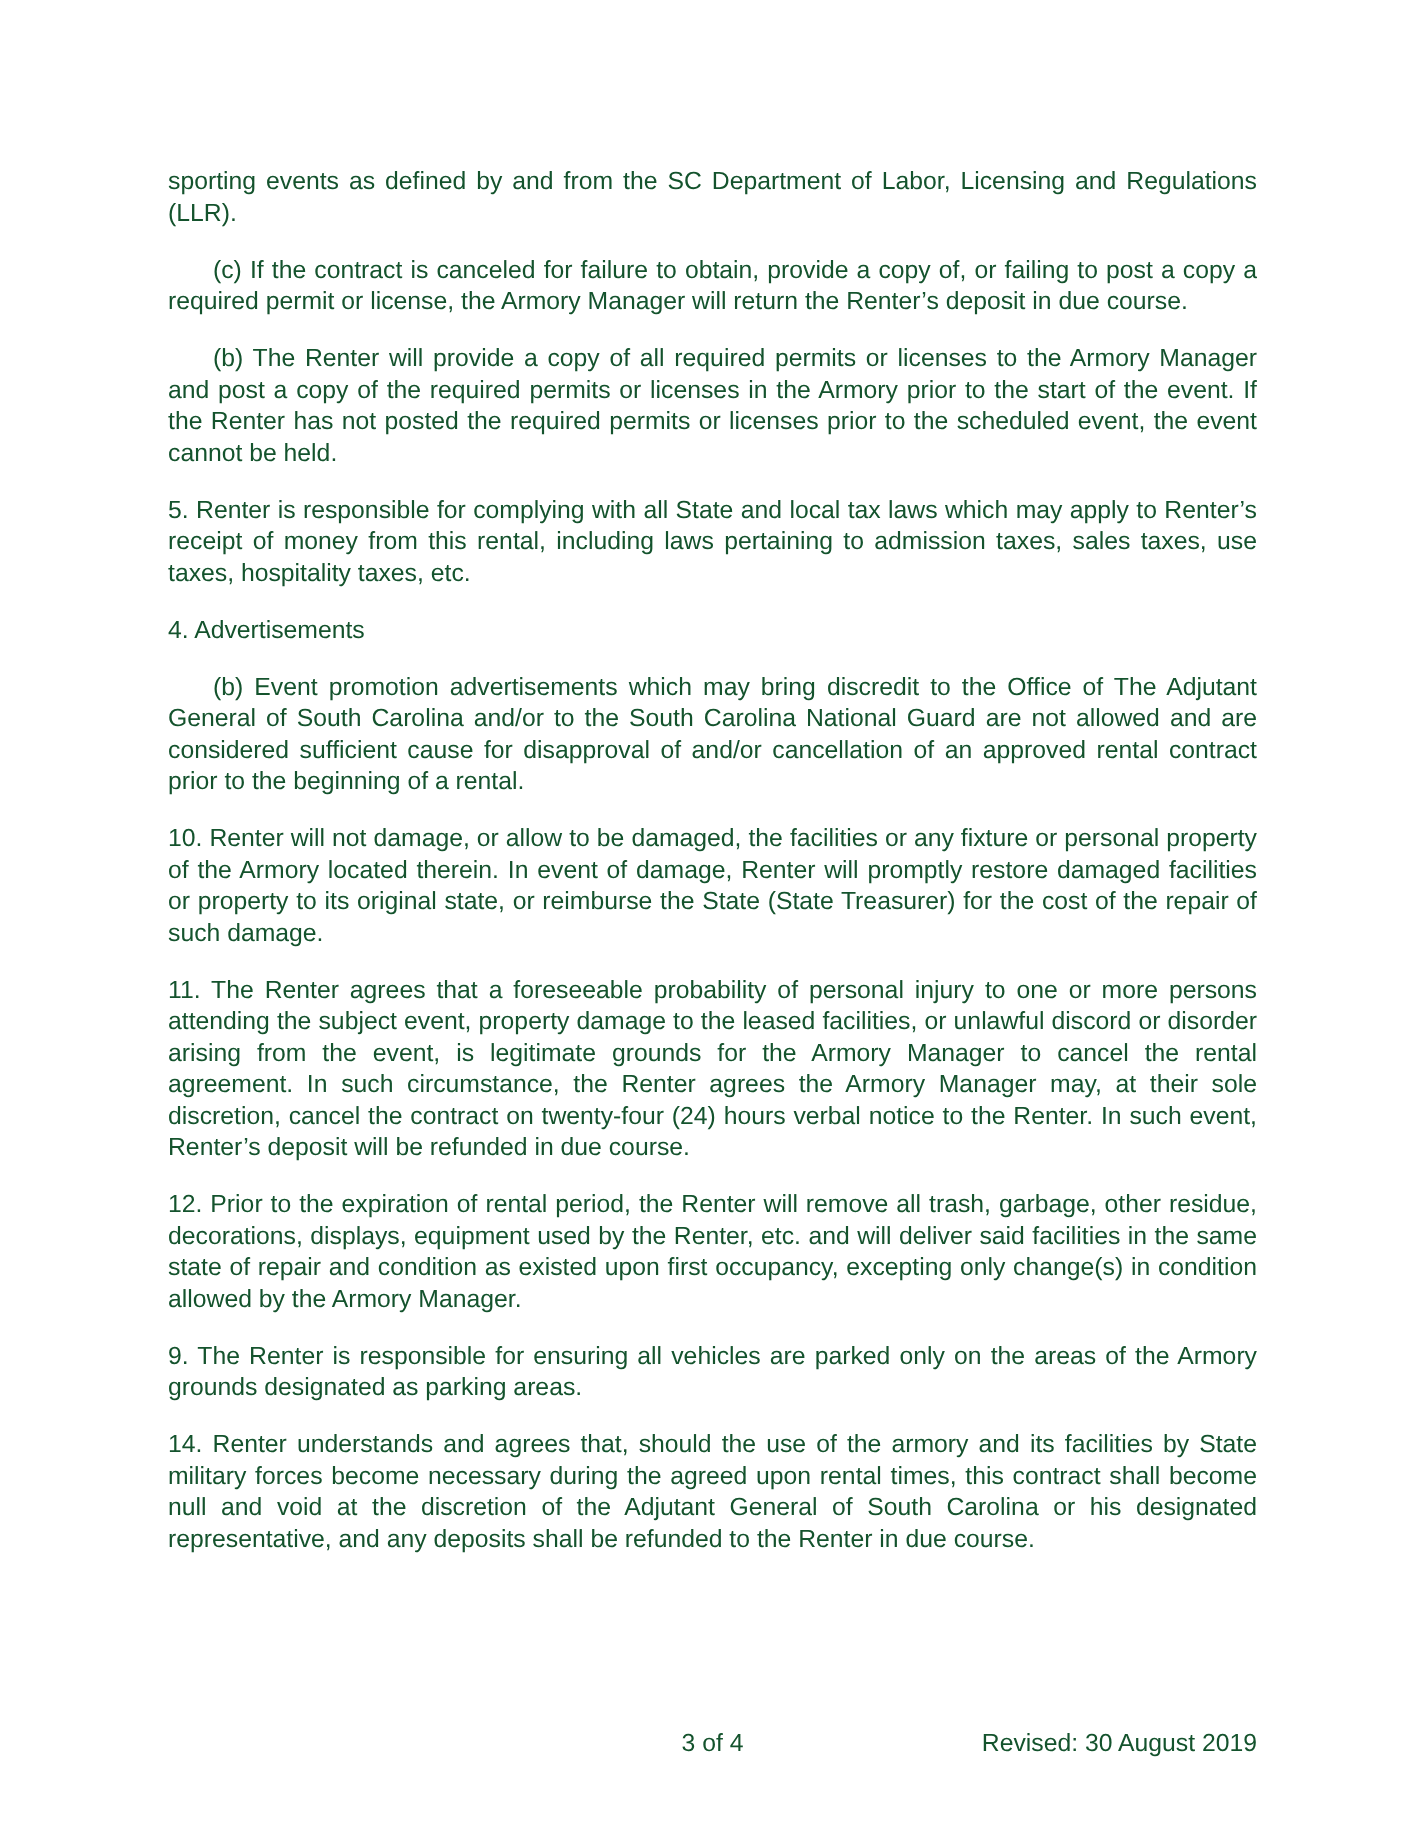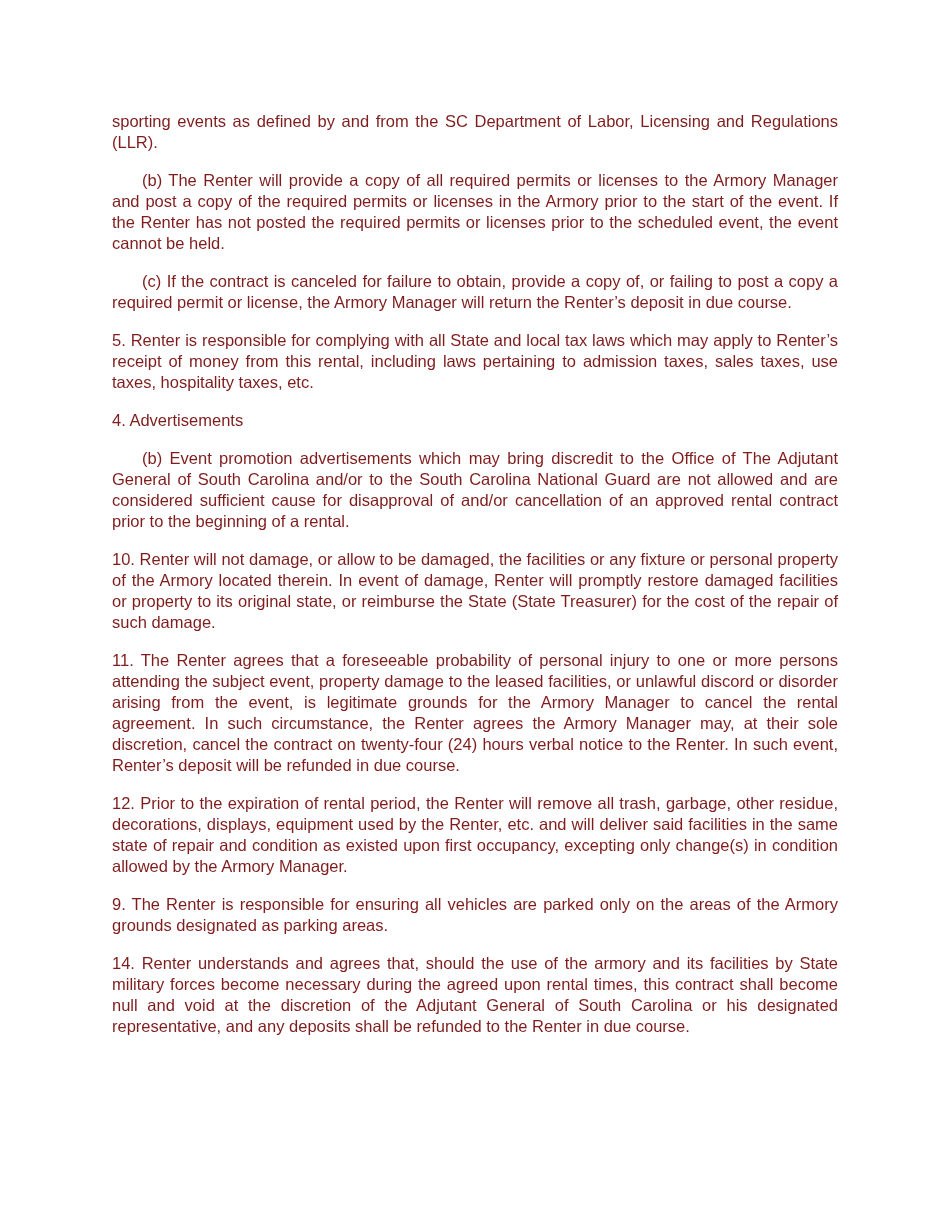--- a/index.html
+++ b/index.html
@@ -8,21 +8,21 @@
     background: #ffffff;
   }
   .page {
     position: relative;
     width: 950px;
     height: 1230px;
     background: #ffffff;
     font-family: "Liberation Sans", "DejaVu Sans", sans-serif;
     font-size: 16.5px;
     line-height: 21px;
-    color: #7f1d1d;
+    color: #14532d;
     overflow: hidden;
   }
   .content {
     position: absolute;
     top: 111px;
     left: 112px;
     width: 726px;
   }
   .content p {
     margin: 0 0 17px 0;
@@ -51,25 +51,29 @@
     top: 0;
     text-align: right;
   }
 </style>
 </head>
 <body>
 
 <div class="page">
   <div class="content">
     <p>sporting events as defined by and from the SC Department of Labor, Licensing and Regulations (LLR).</p>
+    <p class="first-indent">(c) If the contract is canceled for failure to obtain, provide a copy of, or failing to post a copy a required permit or license, the Armory Manager will return the Renter’s deposit in due course.</p>
     <p class="first-indent">(b) The Renter will provide a copy of all required permits or licenses to the Armory Manager and post a copy of the required permits or licenses in the Armory prior to the start of the event.  If the Renter has not posted the required permits or licenses prior to the scheduled event, the event cannot be held.</p>
-    <p class="first-indent">(c) If the contract is canceled for failure to obtain, provide a copy of, or failing to post a copy a required permit or license, the Armory Manager will return the Renter’s deposit in due course.</p>
     <p>5.  Renter is responsible for complying with all State and local tax laws which may apply to Renter’s receipt of money from this rental, including laws pertaining to admission taxes, sales taxes, use taxes, hospitality taxes, etc.</p>
     <p>4.  Advertisements</p>
     <p class="first-indent">(b) Event promotion advertisements which may bring discredit to the Office of The Adjutant General of South Carolina and/or to the South Carolina National Guard are not allowed and are considered sufficient cause for disapproval of and/or cancellation of an approved rental contract prior to the beginning of a rental.</p>
     <p>10. Renter will not damage, or allow to be damaged, the facilities or any fixture or personal property of the Armory located therein.  In event of damage, Renter will promptly restore damaged facilities or property to its original state, or reimburse the State (State Treasurer) for the cost of the repair of such damage.</p>
     <p>11. The Renter agrees that a foreseeable probability of personal injury to one or more persons attending the subject event, property damage to the leased facilities, or unlawful discord or disorder arising from the event, is legitimate grounds for the Armory Manager to cancel the rental agreement.  In such circumstance, the Renter agrees the Armory Manager may, at their sole discretion, cancel the contract on twenty-four (24) hours verbal notice to the Renter.  In such event, Renter’s deposit will be refunded in due course.</p>
     <p>12. Prior to the expiration of rental period, the Renter will remove all trash, garbage, other residue, decorations, displays, equipment used by the Renter, etc. and will deliver said facilities in the same state of repair and condition as existed upon first occupancy, excepting only change(s) in condition allowed by the Armory Manager.</p>
     <p>9. The Renter is responsible for ensuring all vehicles are parked only on the areas of the Armory grounds designated as parking areas.</p>
     <p>14. Renter understands and agrees that, should the use of the armory and its facilities by State military forces become necessary during the agreed upon rental times, this contract shall become null and void at the discretion of the Adjutant General of South Carolina or his designated representative, and any deposits shall be refunded to the Renter in due course.</p>
   </div>
 
+  <div class="footer">
+    <span class="page-num">3 of 4</span>
+    <span class="revised">Revised: 30 August 2019</span>
+  </div>
 </div>
 
 </body></html>

